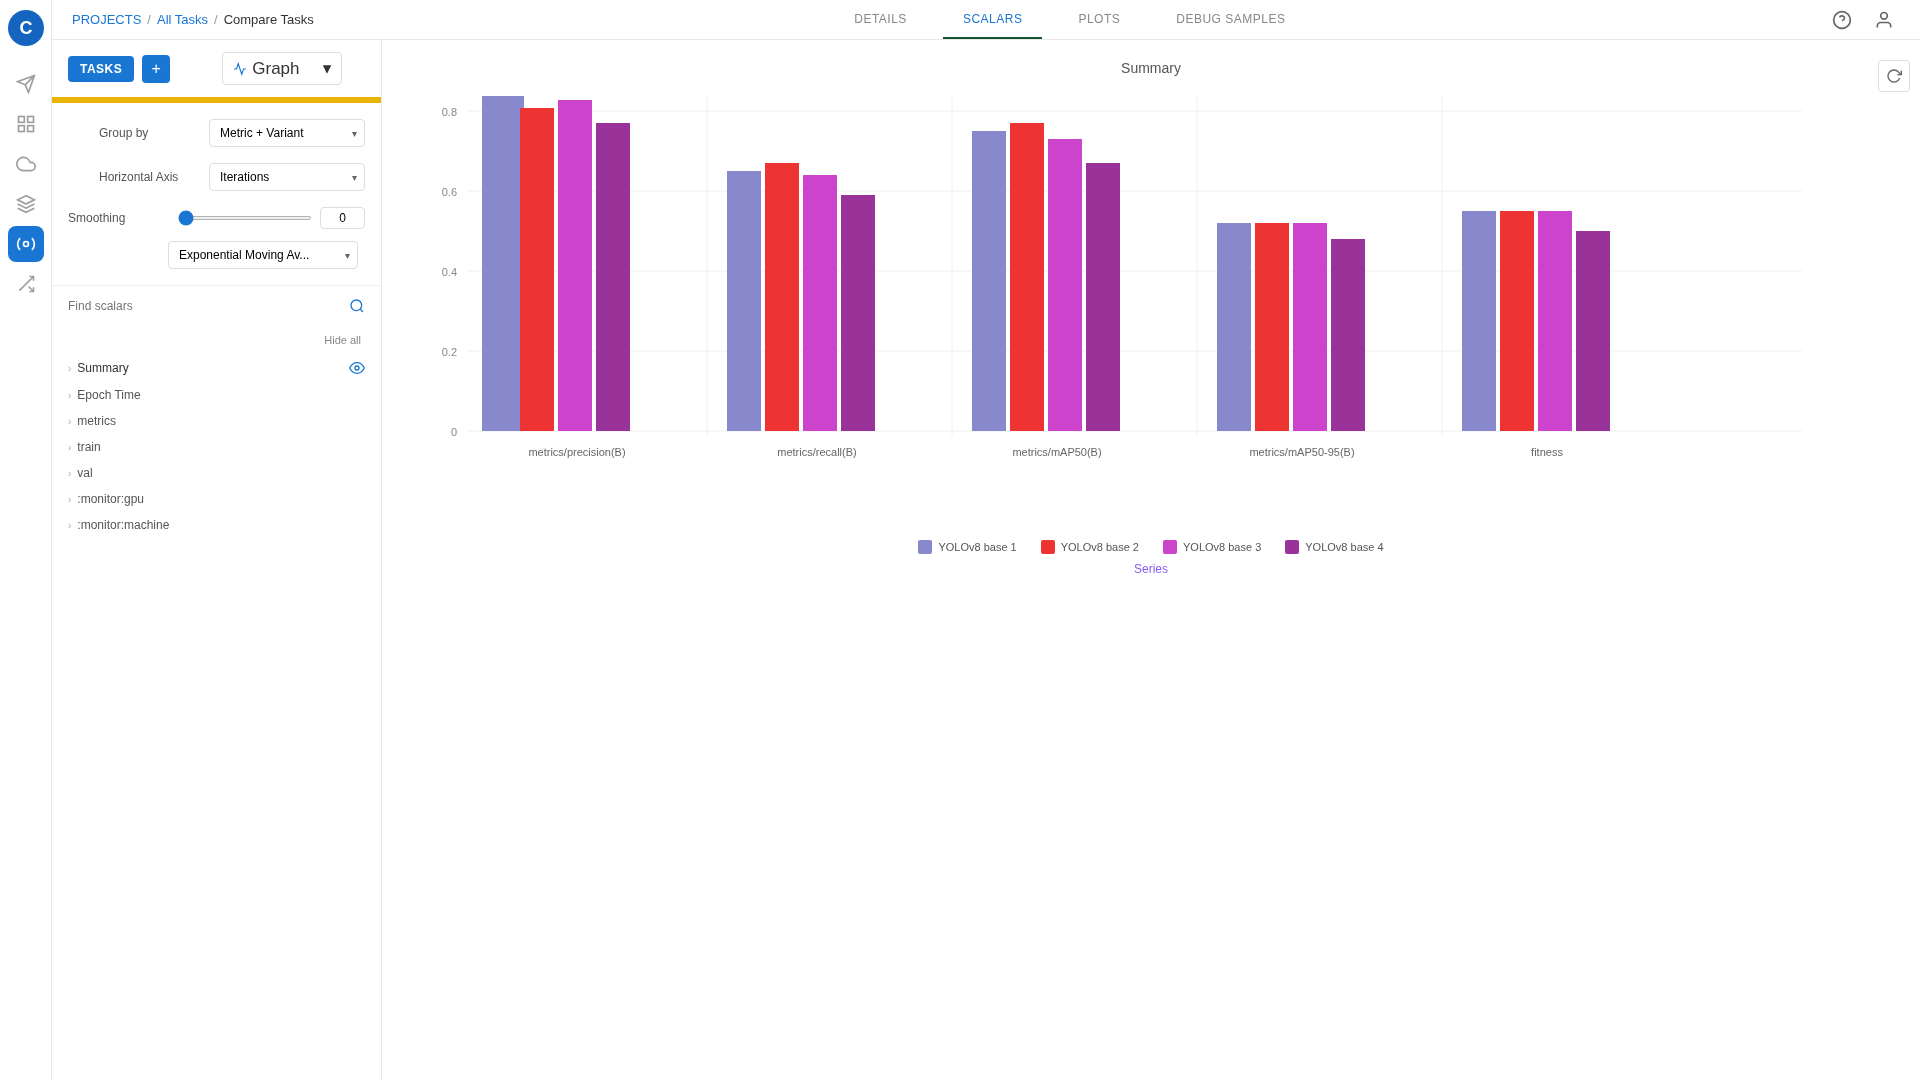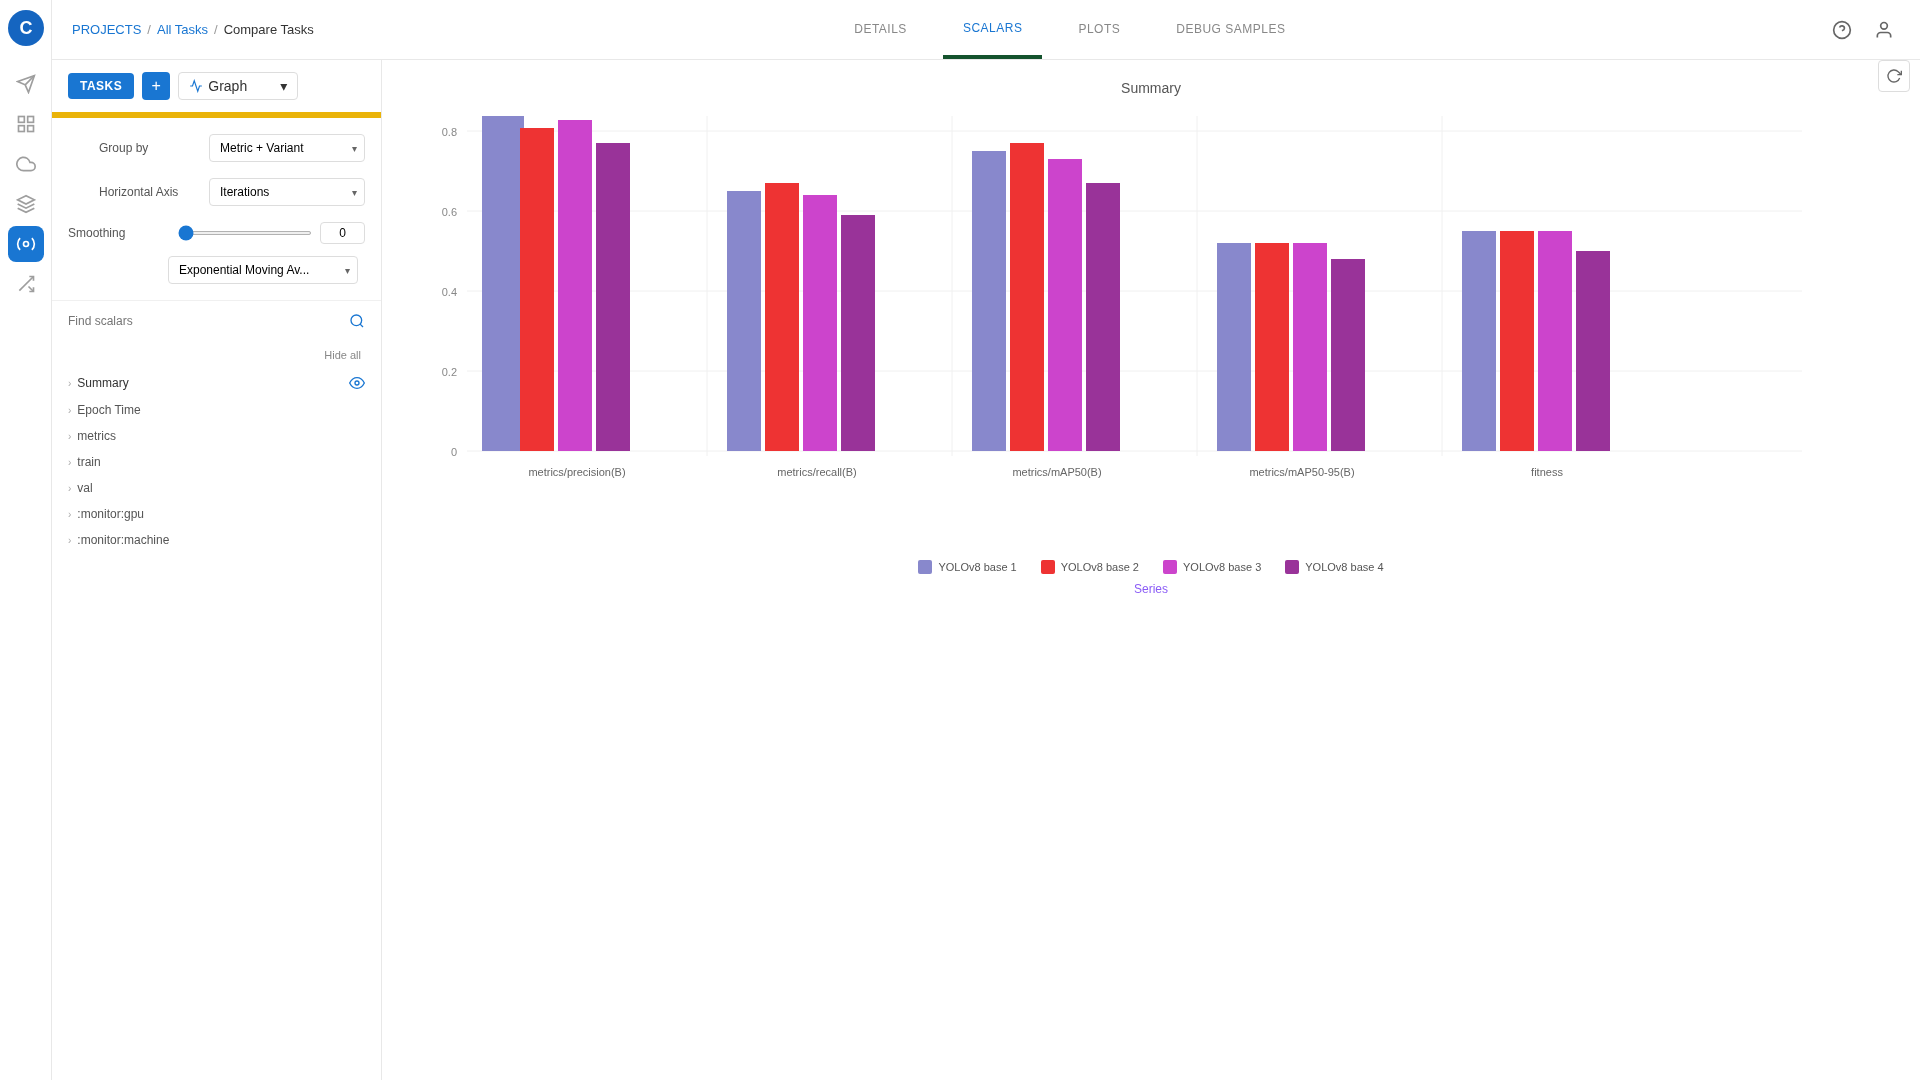--- a/index.html
+++ b/index.html
@@ -41,21 +41,21 @@
     
     .main {
       flex: 1;
       display: flex;
       flex-direction: column;
       overflow: hidden;
     }
 
     
     .top-header {
-      height: 60px;
+      height: 40px;
       background: #fff;
       border-bottom: 1px solid #e8e8e8;
       display: flex;
       align-items: center;
       padding: 0 20px;
       justify-content: space-between;
     }
     .breadcrumb {
       display: flex;
       align-items: center;
@@ -79,21 +79,21 @@
       font-size: 12px;
       font-weight: 500;
       color: #888;
       cursor: pointer;
       border-bottom: 2px solid transparent;
       letter-spacing: 0.5px;
       text-transform: uppercase;
     }
     .nav-tab.active {
       color: #1976d2;
-      border-bottom: 4px solid #14532d;
+      border-bottom: 2px solid #14532d;
     }
     .header-actions {
       display: flex;
       align-items: center;
       gap: 10px;
     }
     .icon-btn {
       width: 32px;
       height: 32px;
       border-radius: 50%;
@@ -151,26 +151,27 @@
       align-items: center;
       justify-content: center;
     }
     .graph-dropdown {
       display: flex;
       align-items: center;
       gap: 6px;
       border: 1px solid #ddd;
       border-radius: 4px;
       padding: 5px 10px;
-      font-size: 14px;
+      font-size: 17px;
       cursor: pointer;
       background: #fff;
       color: #333;
       min-width: 120px;
       justify-content: space-between;
+      margin-left: 44px;
     }
 
     .controls {
       padding: 16px;
     }
     .control-row {
       display: flex;
       align-items: center;
       margin-bottom: 16px;
       gap: 10px;

